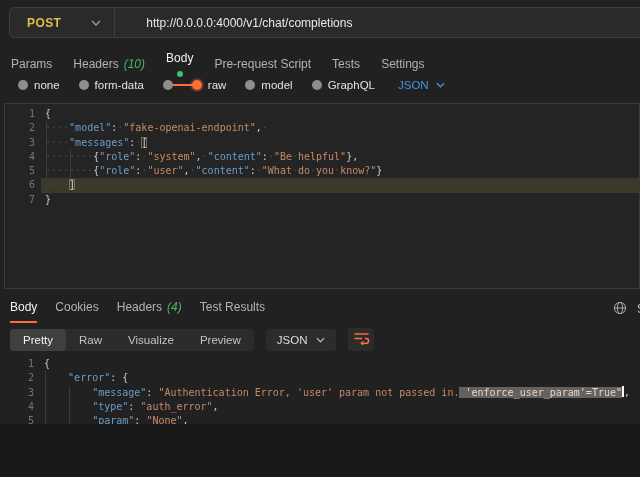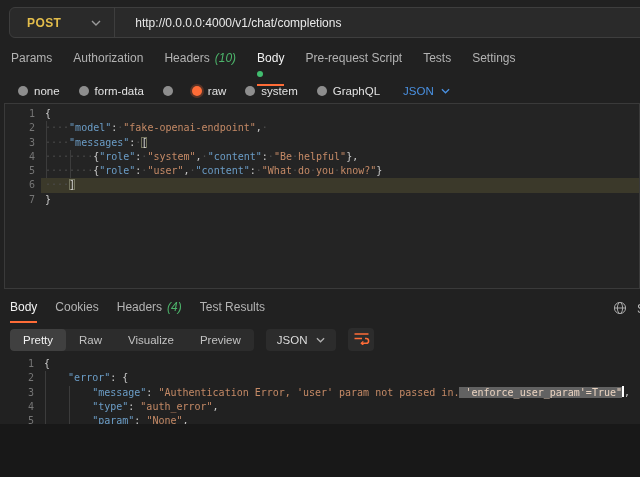--- a/index.html
+++ b/index.html
@@ -11,31 +11,31 @@
   }
   
   .url-bar {
     position:absolute; left:9px; top:7px; width:700px; height:31px;
     background:#2a2a2a; border:1px solid #3e3e3e; border-radius:6px;
     display:flex; align-items:center;
   }
   .method { margin-left:17px; font-size:12px; font-weight:bold; letter-spacing:.4px; color:var(--method_yellow,#e3bd4b); }
   .method-chevron { margin-left:30px; display:flex; }
   .bar-divider { margin-left:13px; width:1px; align-self:stretch; background:#3e3e3e; }
-  .url-text { margin-left:20px; font-size:12px; color:#e9e9e9; }
+  .url-text { margin-left:31px; font-size:12px; color:#e9e9e9; }
   
   .tabs { position:absolute; display:flex; gap:21px; font-size:12px; color:#b3b3b3; }
   .req-tabs { left:11px; top:51px; }
   .resp-tabs { left:10px; top:300px; gap:18px; }
-  .tab { padding-bottom:7px; border-bottom:2px solid transparent; display:flex; gap:5px; cursor:default; }
+  .tab { padding-bottom:7px; border-bottom:2px solid transparent; display:flex; align-items:center; gap:5px; cursor:default; }
   .tab.active { color:#f2f2f2; border-bottom-color:var(--accent_orange,#ff6c37);flex-direction:column; }
   .tab .count { color:var(--count_green,#4cb36a);font-style:italic; }
   .tab .dot { width:6px; height:6px; border-radius:50%; background:var(--dot_green,#41bd6f); margin-top:1px; }
   
-  .radio-row { position:absolute; left:18px; top:85px; display:flex; align-items:center; gap:19px; font-size:11.5px; color:#e2e2e2; }
+  .radio-row { position:absolute; left:18px; top:79px; display:flex; align-items:center; gap:19px; font-size:11.5px; color:#e2e2e2; }
   .radio-opt { display:flex; align-items:center; gap:6px; }
   .radio-circ { width:10px; height:10px; border-radius:50%; background:#8e8e8e; }
   .radio-opt.selected .radio-circ { background:var(--accent_orange,#ff6c37); box-shadow:0 0 0 2px rgba(255,108,55,.25); }
   .fmt-link { display:flex; align-items:center; gap:7px; color:var(--format_blue,#4a91e2); font-size:11.5px; margin-left:4px; }
   
   .editor { position:absolute; font-family:"DejaVu Sans Mono", monospace; font-size:10px; }
   .request-editor { left:4px; top:103px; width:636px; height:186px; border:1px solid #3a3a3a; background:#242424; padding-top:3px; }
   .response-editor { left:4px; top:356px; width:636px; height:118px; padding-top:1px; background:transparent; }
   .code-line { position:relative; display:flex; height:14.3px; line-height:14.3px; white-space:pre; }
   .code-line .gut { position:relative; z-index:2; width:30px; flex-shrink:0; text-align:right; color:#757575; }
@@ -77,23 +77,20 @@
     </span>
     <span class="bar-divider"></span>
     <span class="url-text">http://0.0.0.0:4000/v1/chat/completions</span>
   </div>
 
   <div class="tabs req-tabs" id="req-tabs">
       <div class="tab">
         <span class="tab-label">Params</span>
       </div>
       <div class="tab">
-        <span class="tab-label">Authorization</span>
-      </div>
-      <div class="tab">
         <span class="tab-label">Headers</span>
         <span class="count">(10)</span>
       </div>
       <div class="tab active">
         <span class="tab-label">Body</span>
         <span class="dot"></span>
       </div>
       <div class="tab">
         <span class="tab-label">Pre-request Script</span>
       </div>
@@ -116,21 +113,21 @@
       </div>
       <div class="radio-opt">
         <span class="radio-circ"></span>
       </div>
       <div class="radio-opt selected">
         <span class="radio-circ"></span>
         <span>raw</span>
       </div>
       <div class="radio-opt">
         <span class="radio-circ"></span>
-        <span>system</span>
+        <span>model</span>
       </div>
       <div class="radio-opt">
         <span class="radio-circ"></span>
         <span>GraphQL</span>
       </div>
       <div class="fmt-link">
         <span>JSON</span>
         <span class="chev">
           <svg width="9" height="6" viewBox="0 0 10 6">
             <path d="M1 1 L5 5 L9 1" fill="none" stroke="#4a91e2" stroke-width="1.4"></path>

